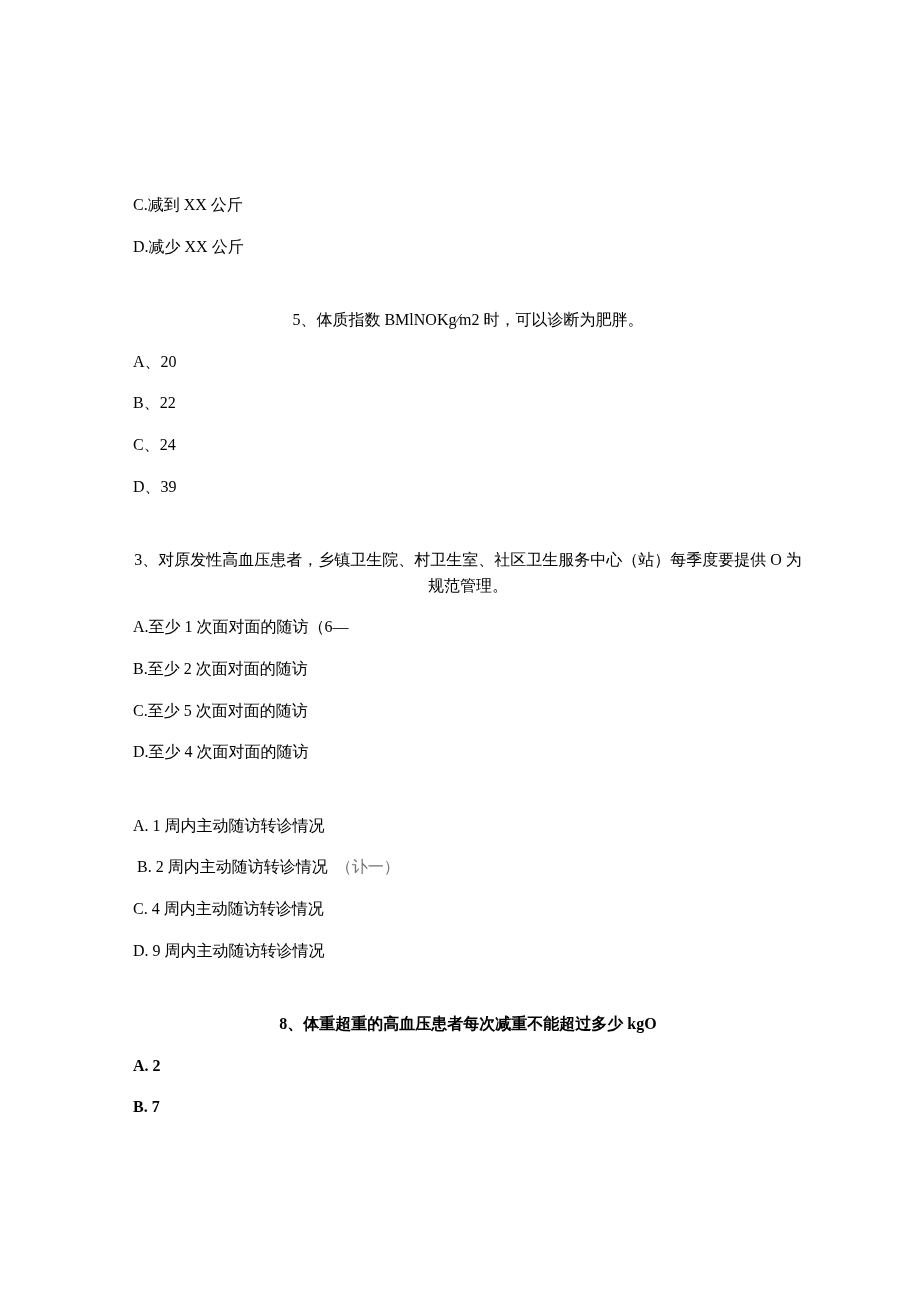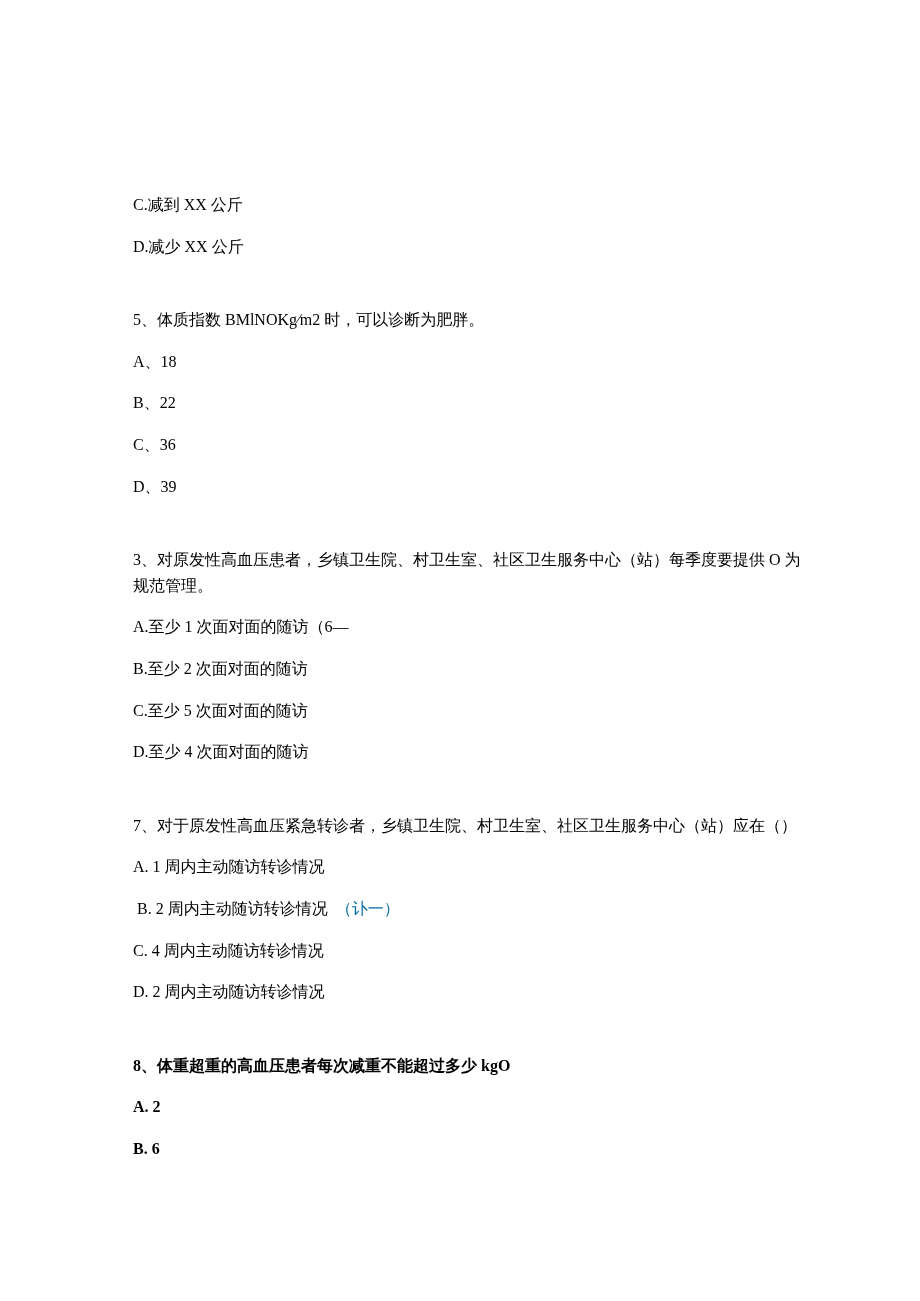--- a/index.html
+++ b/index.html
@@ -6,54 +6,53 @@
     body {
       background: #ffffff;
       font-family: "Times New Roman", "SimSun", serif;
       font-size: 16px;
       color: #000000;
       line-height: 1.6;
       padding: 180px 117px 60px 117px;
       width: 920px;
     }
     .option { margin-bottom: 16px; }
-    .question-stem { margin-bottom: 16px; }
+    .question-stem { margin-bottom: 16px; text-align: center; }
     .block { margin-bottom: 48px; }
     .block:last-child { margin-bottom: 0; font-weight: bold; }
-    .annotation { color: #0369a1; }
+    .annotation { color: #737373; }
   </style>
 </head>
 <body>
 
 <div class="block">
   <div class="option">C.减到 XX 公斤</div>
   <div class="option">D.减少 XX 公斤</div>
 </div>
 
 <div class="block">
   <div class="question-stem">5、体质指数 BMlNOKg⁄m2 时，可以诊断为肥胖。</div>
-  <div class="option">A、18</div>
+  <div class="option">A、20</div>
   <div class="option">B、22</div>
-  <div class="option">C、36</div>
+  <div class="option">C、24</div>
   <div class="option">D、39</div>
 </div>
 
 <div class="block">
   <div class="question-stem">3、对原发性高血压患者，乡镇卫生院、村卫生室、社区卫生服务中心（站）每季度要提供 O 为规范管理。</div>
   <div class="option">A.至少 1 次面对面的随访（6—</div>
   <div class="option">B.至少 2 次面对面的随访</div>
   <div class="option">C.至少 5 次面对面的随访</div>
   <div class="option">D.至少 4 次面对面的随访</div>
 </div>
 
 <div class="block">
-  <div class="question-stem">7、对于原发性高血压紧急转诊者，乡镇卫生院、村卫生室、社区卫生服务中心（站）应在（）</div>
   <div class="option">A.   1 周内主动随访转诊情况</div>
   <div class="option"><span>B.   2 周内主动随访转诊情况</span><span class="annotation">（讣一）</span></div>
   <div class="option">C.   4 周内主动随访转诊情况</div>
-  <div class="option">D.   2 周内主动随访转诊情况</div>
+  <div class="option">D.   9 周内主动随访转诊情况</div>
 </div>
 
 <div class="block">
   <div class="question-stem">8、体重超重的高血压患者每次减重不能超过多少 kgO</div>
   <div class="option">A.   2</div>
-  <div class="option">B.   6</div>
+  <div class="option">B.   7</div>
 </div>
 
 </body></html>

